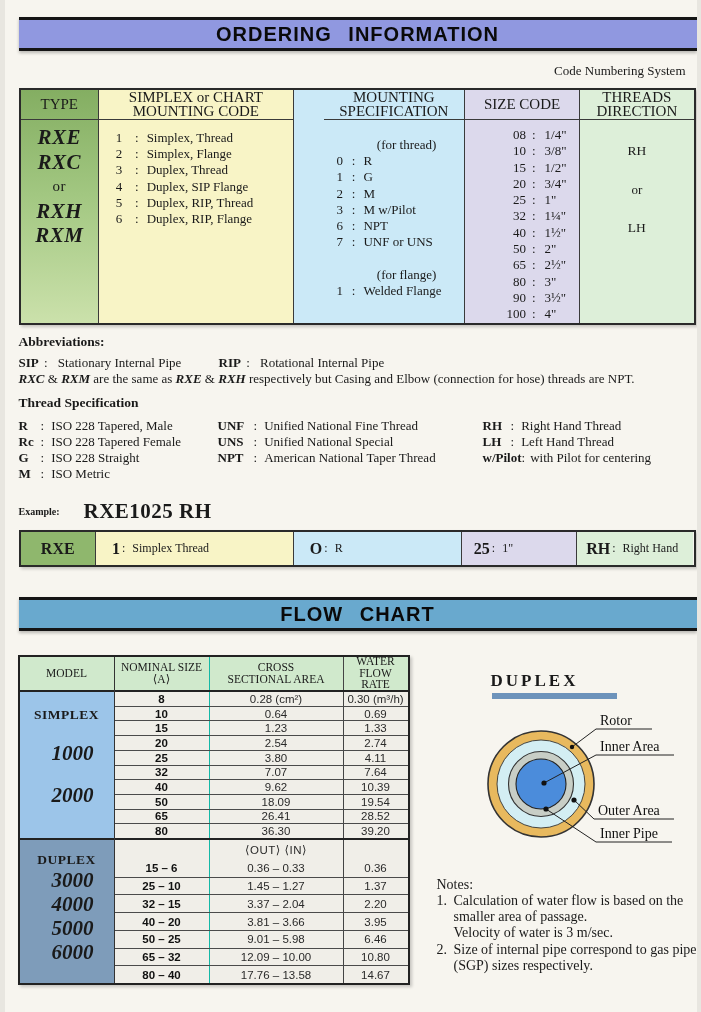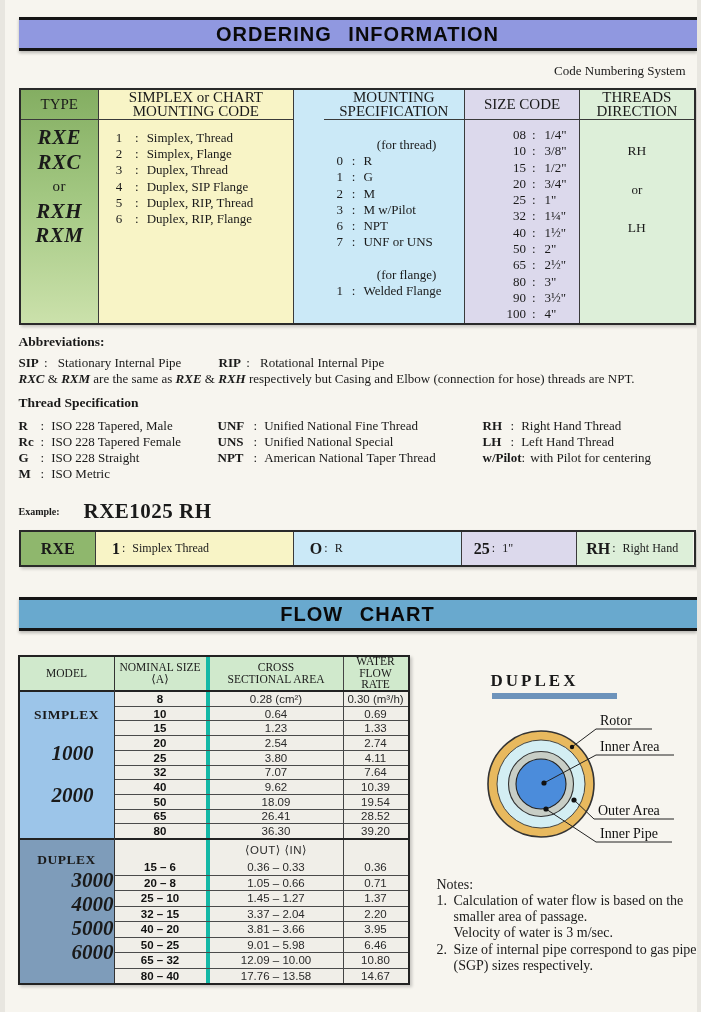--- a/index.html
+++ b/index.html
@@ -119,27 +119,27 @@
     font-size:11.5px; line-height:11.5px;
     font-family:"Liberation Serif","DejaVu Serif","DejaVu Sans",serif;
   }
   #fmodel-simplex { height:148px; background:#9cc5e9; border-bottom:2px solid #222; text-align:center; }
   #fmodel-duplex  { flex:1; background:#7e9cba; text-align:center; }
   .fmodel-name { font-weight:bold; font-size:13.5px; letter-spacing:.5px; margin-top:15px; }
   .fmodel-num  { font-weight:bold; font-style:italic; font-size:21px; line-height:23px;padding-left:12px; }
   #fmodel-simplex .fmodel-num:nth-child(2) { margin-top:19px; }
   #fmodel-simplex .fmodel-num:nth-child(3) { margin-top:19px; }
   #fmodel-duplex .fmodel-name { margin-top:12px; }
-  #fmodel-duplex .fmodel-num { margin-top:1px;text-align:right; }
+  #fmodel-duplex .fmodel-num { margin-top:1px; }
 
   #fgrid { flex:1; display:flex; flex-direction:column; }
   #fgrid-head { display:flex; height:35px; border-bottom:2px solid #222; }
   #fgrid-head .fh { background:#d0e9cc; display:flex; flex-direction:column; justify-content:center;
     text-align:center; font-size:11.5px; line-height:11.5px; }
-  .w-size { width:95px; border-right:4px solid #14b8a6; }
+  .w-size { width:95px; border-right:1px solid #14b8a6; }
   .w-area { width:134px; border-right:1px solid #444; }
   .w-rate { flex:1; }
   #simplex-rows { height:148px; display:flex; flex-direction:column; border-bottom:2px solid #222; }
   #duplex-sub { height:20px; display:flex; }
   #duplex-rows { flex:1; display:flex; flex-direction:column; }
   .frow { flex:1; display:flex; border-bottom:1px solid #4a4a4a; }
   #simplex-rows .frow:last-child, #duplex-rows .frow:last-child { border-bottom:none; }
   .fc { display:flex; align-items:center; justify-content:center;
     font-family:"Liberation Sans","DejaVu Sans",sans-serif; font-size:11.5px; color:#2a2a2a; }
   .fc.size-cell { font-weight:bold; color:#111; }
@@ -577,25 +577,20 @@
         <div class="fc w-rate"></div>
       </div>
       <div id="duplex-rows">
 
       <div class="frow">
           <div class="fc size-cell w-size">15 –  6</div>
           <div class="fc w-area">0.36 –  0.33</div>
           <div class="fc w-rate">0.36</div>
         </div>
           <div class="frow">
-          <div class="fc size-cell w-size">20 –  8</div>
-          <div class="fc w-area">1.05 –  0.66</div>
-          <div class="fc w-rate">0.71</div>
-        </div>
-          <div class="frow">
           <div class="fc size-cell w-size">25 – 10</div>
           <div class="fc w-area">1.45 –  1.27</div>
           <div class="fc w-rate">1.37</div>
         </div>
           <div class="frow">
           <div class="fc size-cell w-size">32 – 15</div>
           <div class="fc w-area">3.37 –  2.04</div>
           <div class="fc w-rate">2.20</div>
         </div>
           <div class="frow">

